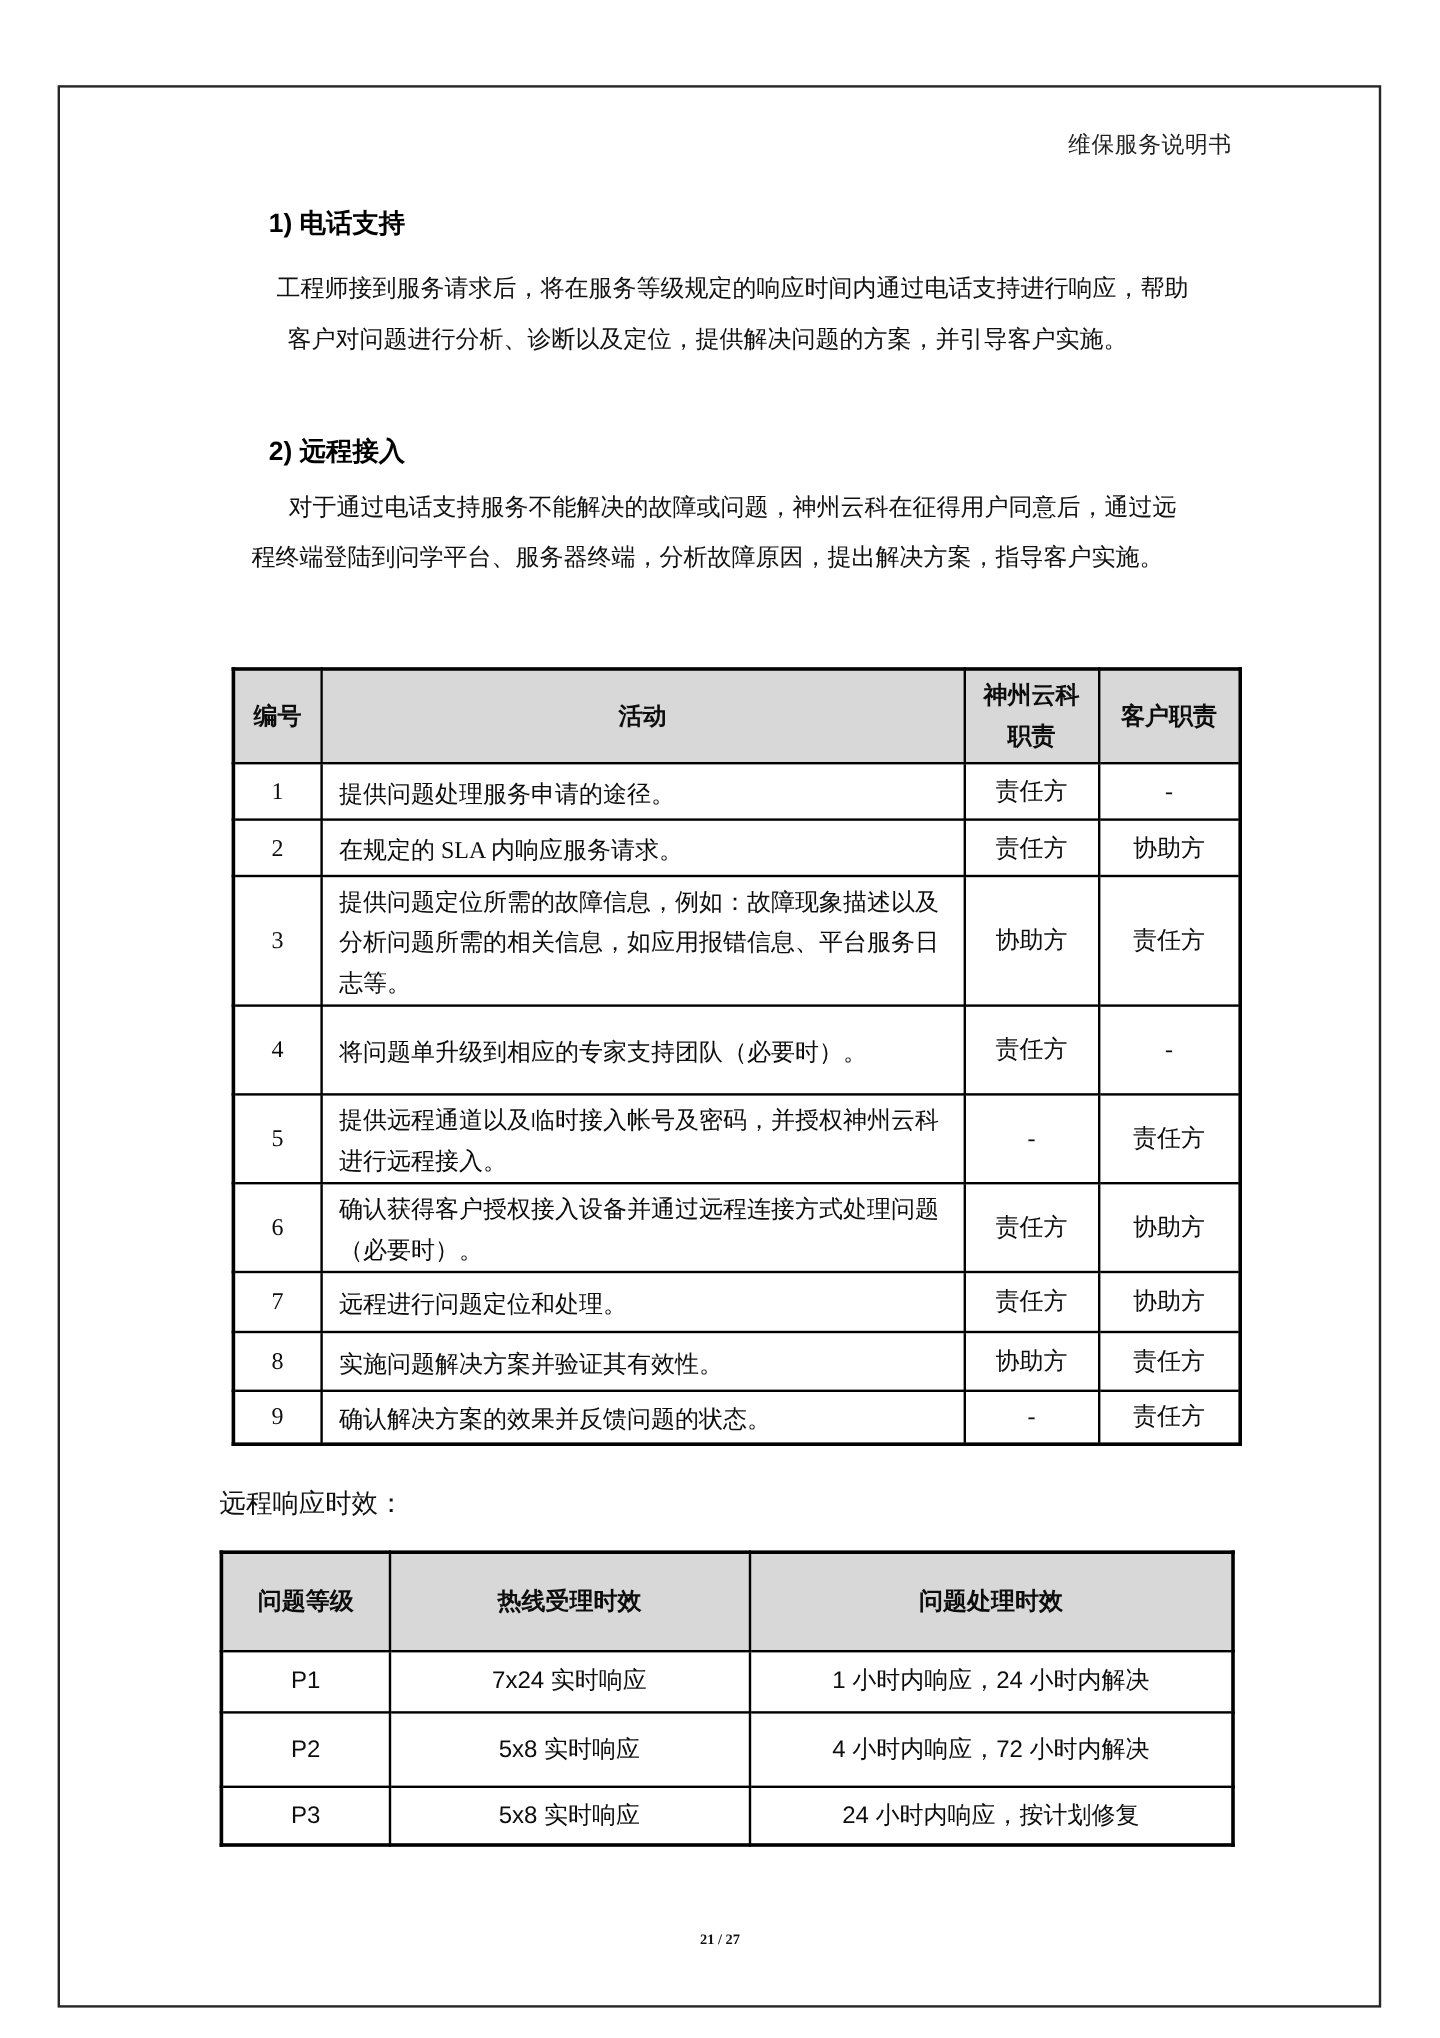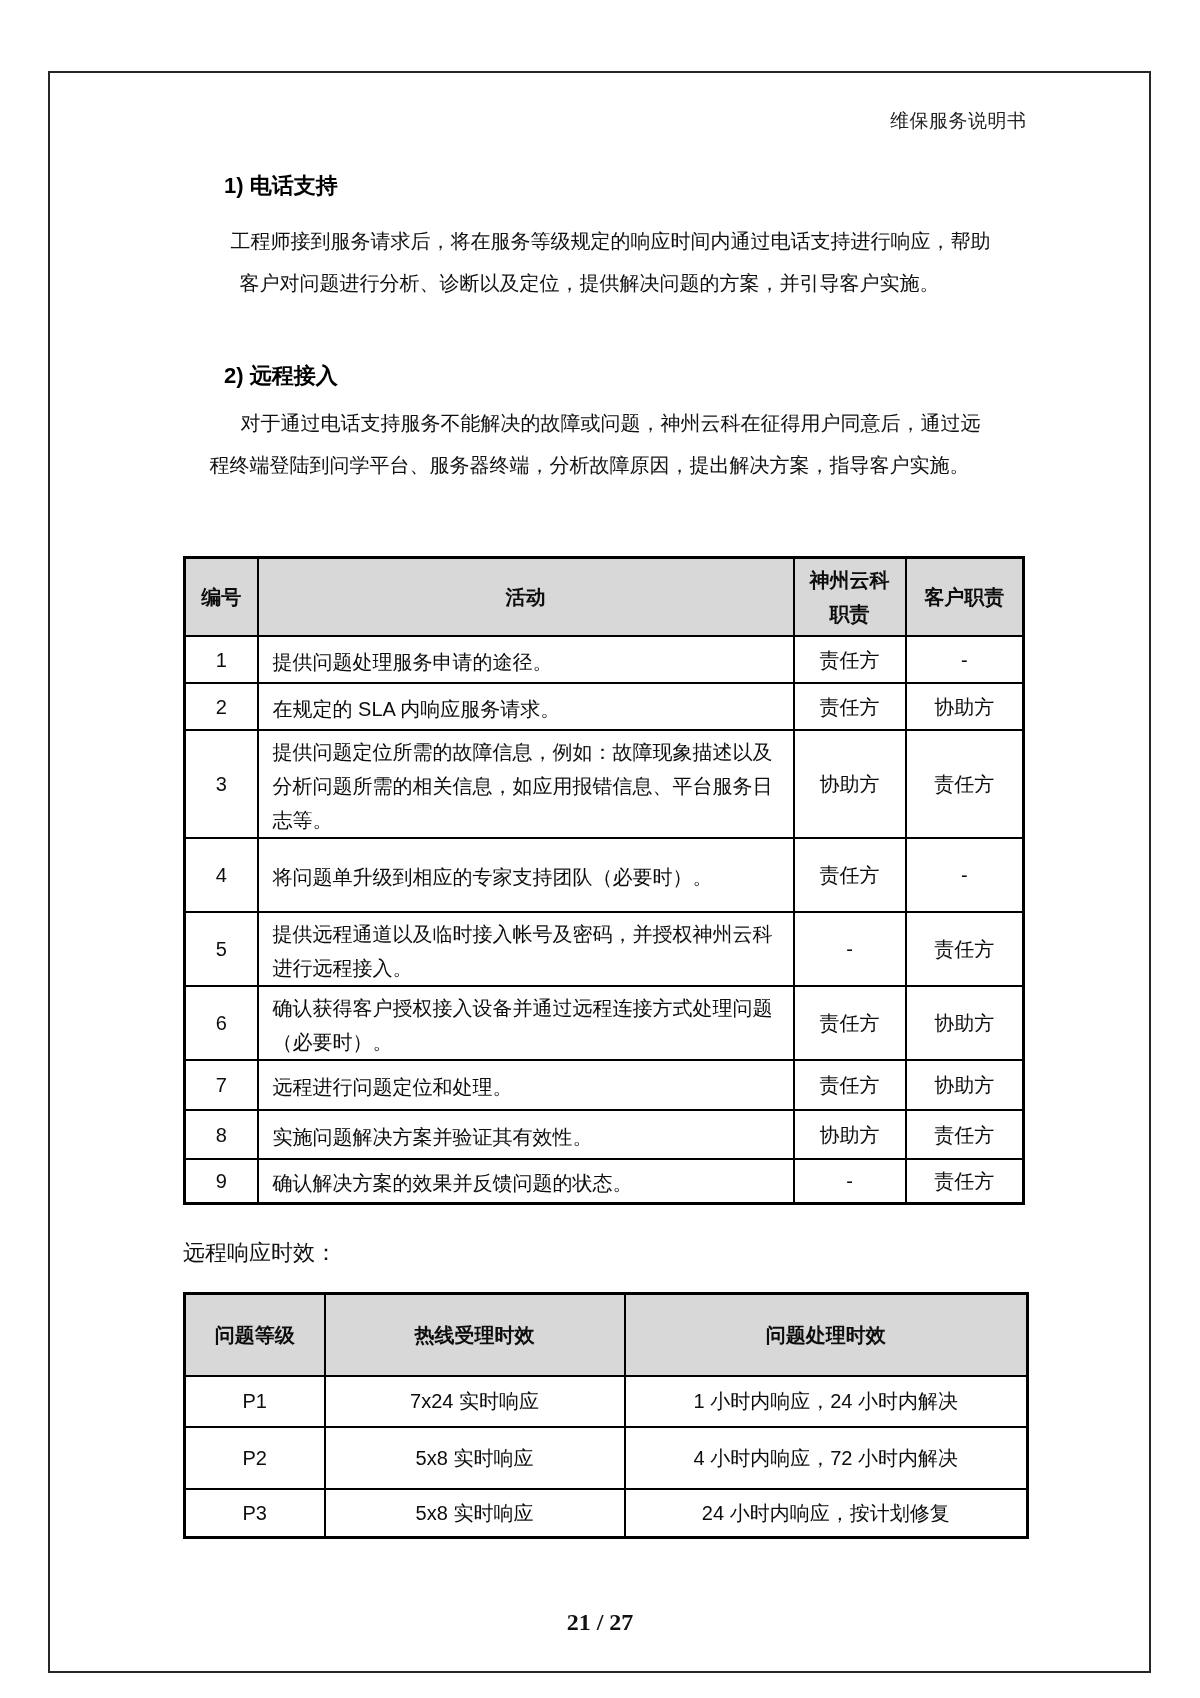--- a/index.html
+++ b/index.html
@@ -58,21 +58,21 @@
     left:183px;top:1214px;
     font-size:22px;color:#111;
   }
   table{
     position:absolute;
     border-collapse:collapse;
     table-layout:fixed;
     font-size:20px;
     color:#0d0d0d;
   }
-  .t1{left:183px;top:532px;width:839px;}
+  .t1{left:193px;top:532px;width:839px;font-family:Liberation Serif, serif;}
   .t2{left:183px;top:1268px;width:843px;}
   th,td{
     border:2px solid #000;
     vertical-align:middle;
     text-align:center;
     line-height:34px;
     padding:4px 6px;
     overflow:hidden;
   }
   table{border:3px solid #000;}
@@ -84,21 +84,21 @@
     text-align:left;
     padding:4px 10px 0 14px;
   }
   .th-dcits{padding:4px 10px;}
   .footer{
     position:absolute;
     left:0;right:0;
     top:1585px;
     text-align:center;
     font-family:"Liberation Serif",serif;
-    font-size:24px;
+    font-size:12px;
     font-weight:bold;
     color:#111;
   }
 </style>
 </head>
 <body>
 
 <div class="page">
   <div class="page-border"></div>
 

